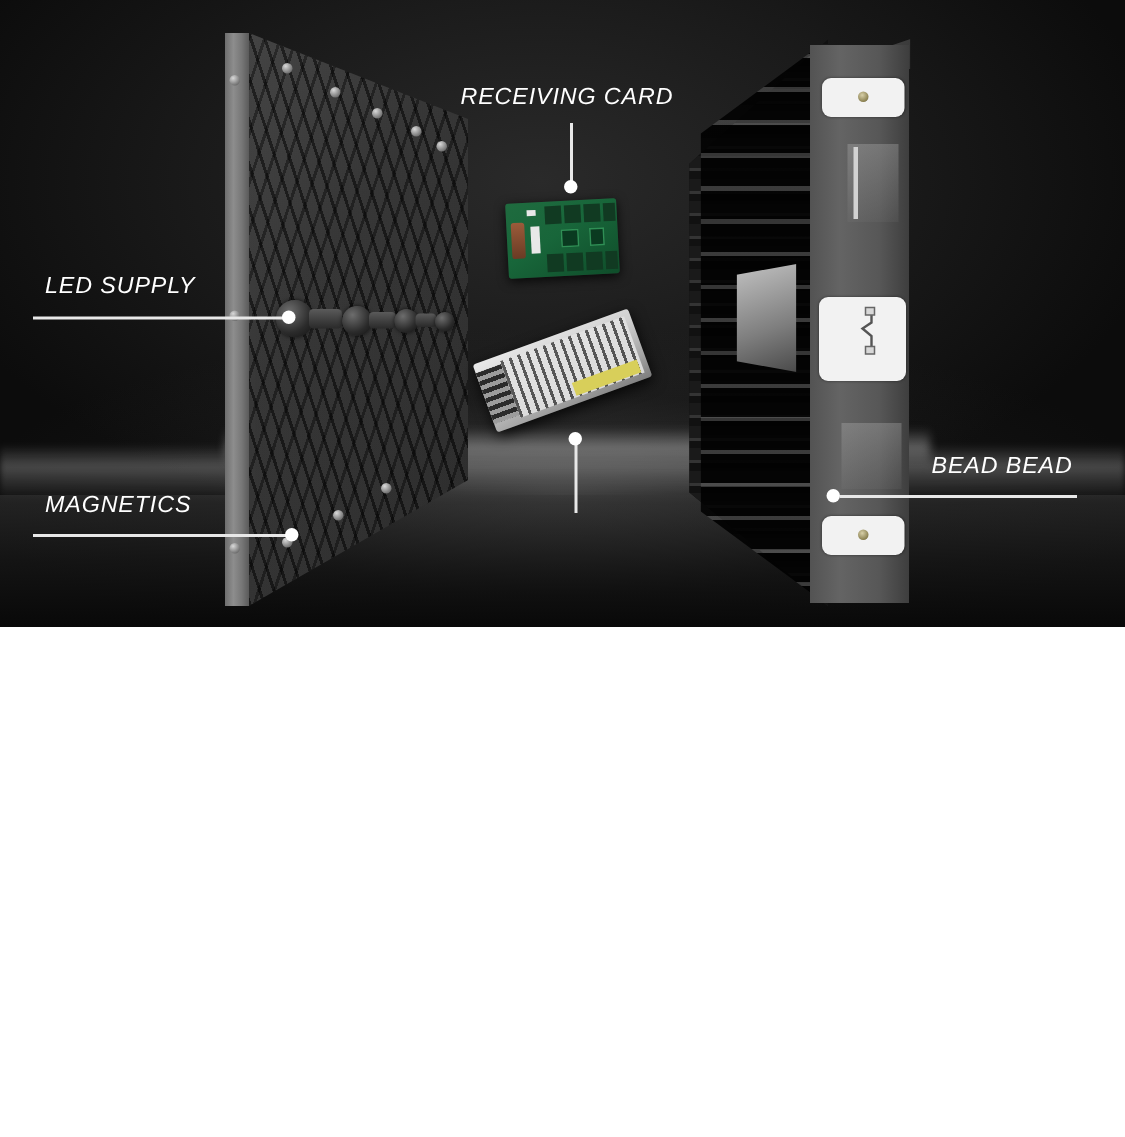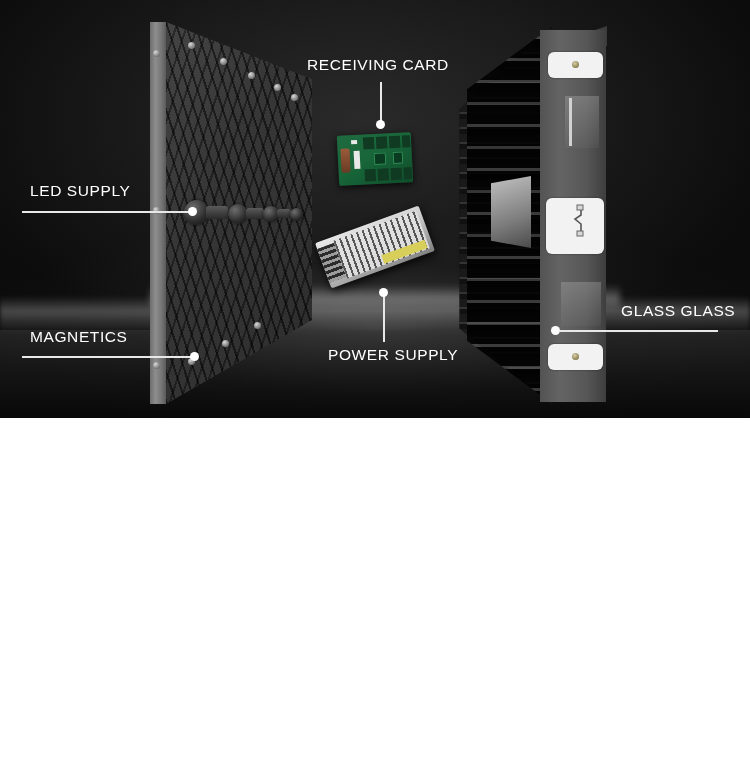--- a/index.html
+++ b/index.html
@@ -116,21 +116,21 @@
          background: linear-gradient(170deg,#e9e9e9 0%, #cfcfcf 40%, #a5a5a5 75%, #7d7d7d 100%);
          box-shadow: 0 3px 9px rgba(0,0,0,.8); border-radius:2px; }
   .psu-vents { position:absolute; left:18px; top:4px; width:88px; height:40px;
          background: repeating-linear-gradient(90deg, #4a4a4a 0px, #4a4a4a 2px, #e2e2e2 2px, #e2e2e2 6px); opacity:.9; }
   .psu-term { position:absolute; left:0px; top:6px; width:18px; height:36px;
          background: repeating-linear-gradient(180deg,#2b2b2b 0px,#2b2b2b 3px,#9c9c9c 3px,#9c9c9c 6px); }
   .psu-label { position:absolute; left:58px; top:34px; width:46px; height:9px; background:#d8cf5a; }
 
   
   .callout { position:absolute; color:#ffffff; font-size:15.5px; letter-spacing:0.6px;
-             font-family:"Liberation Sans", sans-serif; white-space:nowrap; }
+             font-family:"Liberation Sans", sans-serif; white-space:nowrap;font-style:italic; }
   .leader-h { position:absolute; height:1.5px; background:#e8e8e8; }
   .leader-v { position:absolute; width:1.5px; background:#e8e8e8; }
   .leader-dot { position:absolute; width:9px; height:9px; border-radius:50%; background:#ffffff; }
 
   
   .specs { position:absolute; left:0; top:418px; width:750px; height:340px; background:#ffffff; }
 </style>
 </head>
 <body>
 
@@ -225,25 +225,24 @@
     <div class="leader-dot" style="left:376px; top:120px;"></div>
 
     <div class="callout" style="left:30px; top:182px;">LED SUPPLY</div>
     <div class="leader-h" style="left:22px; top:211px; width:172px;"></div>
     <div class="leader-dot" style="left:188px; top:207px;"></div>
 
     <div class="callout" style="left:30px; top:328px;">MAGNETICS</div>
     <div class="leader-h" style="left:22px; top:356px; width:172px;"></div>
     <div class="leader-dot" style="left:190px; top:352px;"></div>
 
-    <div class="callout" style="left:328px; top:346px;">POWER SUPPLY</div>
     <div class="leader-v" style="left:383px; top:296px; height:46px;"></div>
     <div class="leader-dot" style="left:379px; top:288px;"></div>
 
-    <div class="callout" style="left:621px; top:302px;">GLASS GLASS</div>
+    <div class="callout" style="left:621px; top:302px;">BEAD BEAD</div>
     <div class="leader-h" style="left:560px; top:330px; width:158px;"></div>
     <div class="leader-dot" style="left:551px; top:326px;"></div>
   </div>
 
   <div class="specs">
 
     
     
 
     

